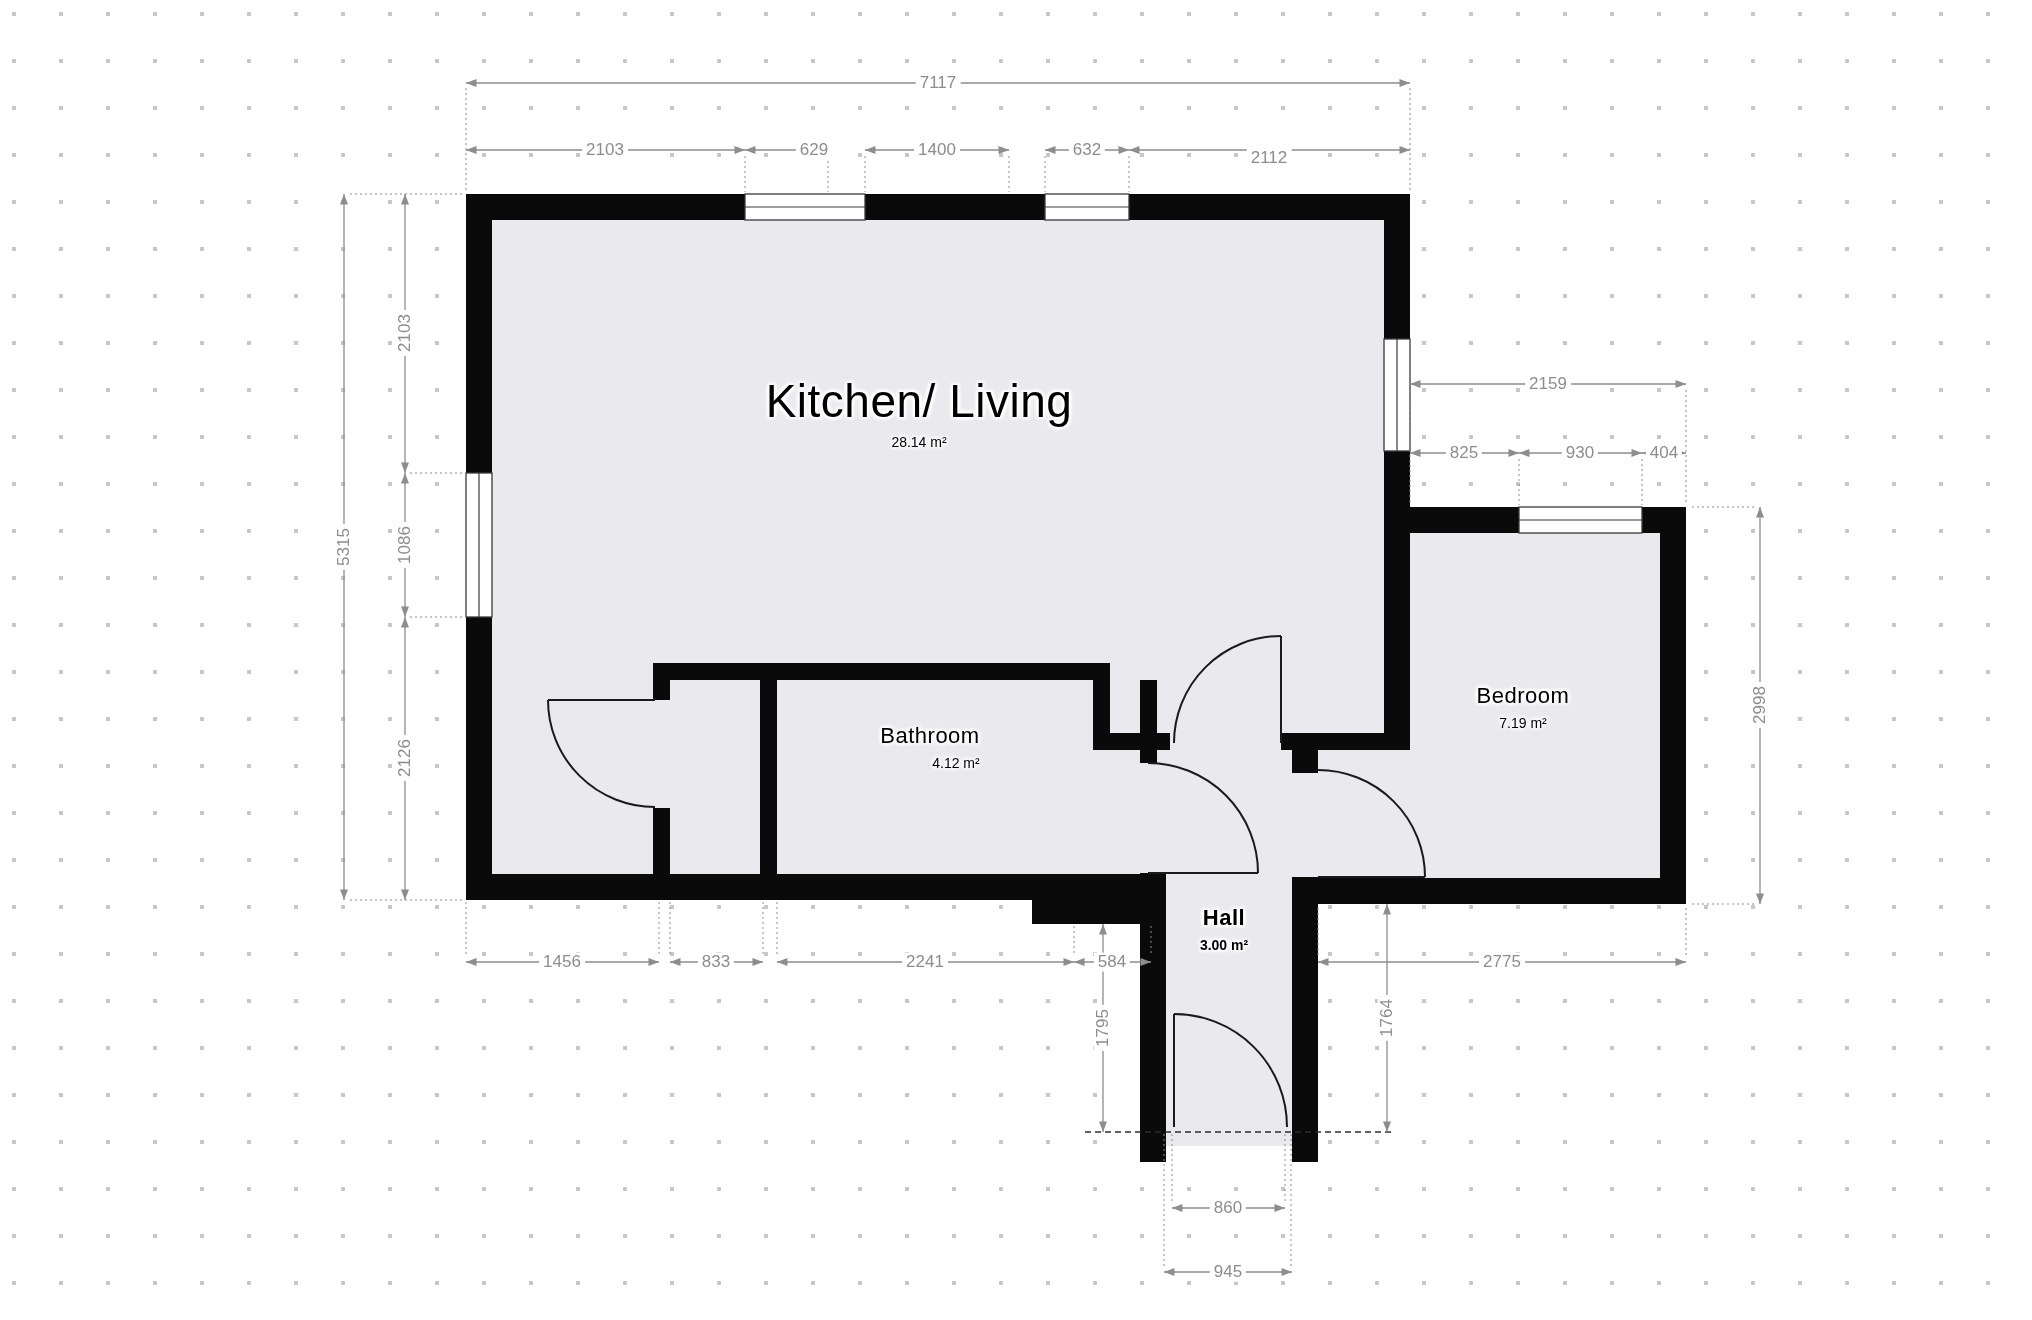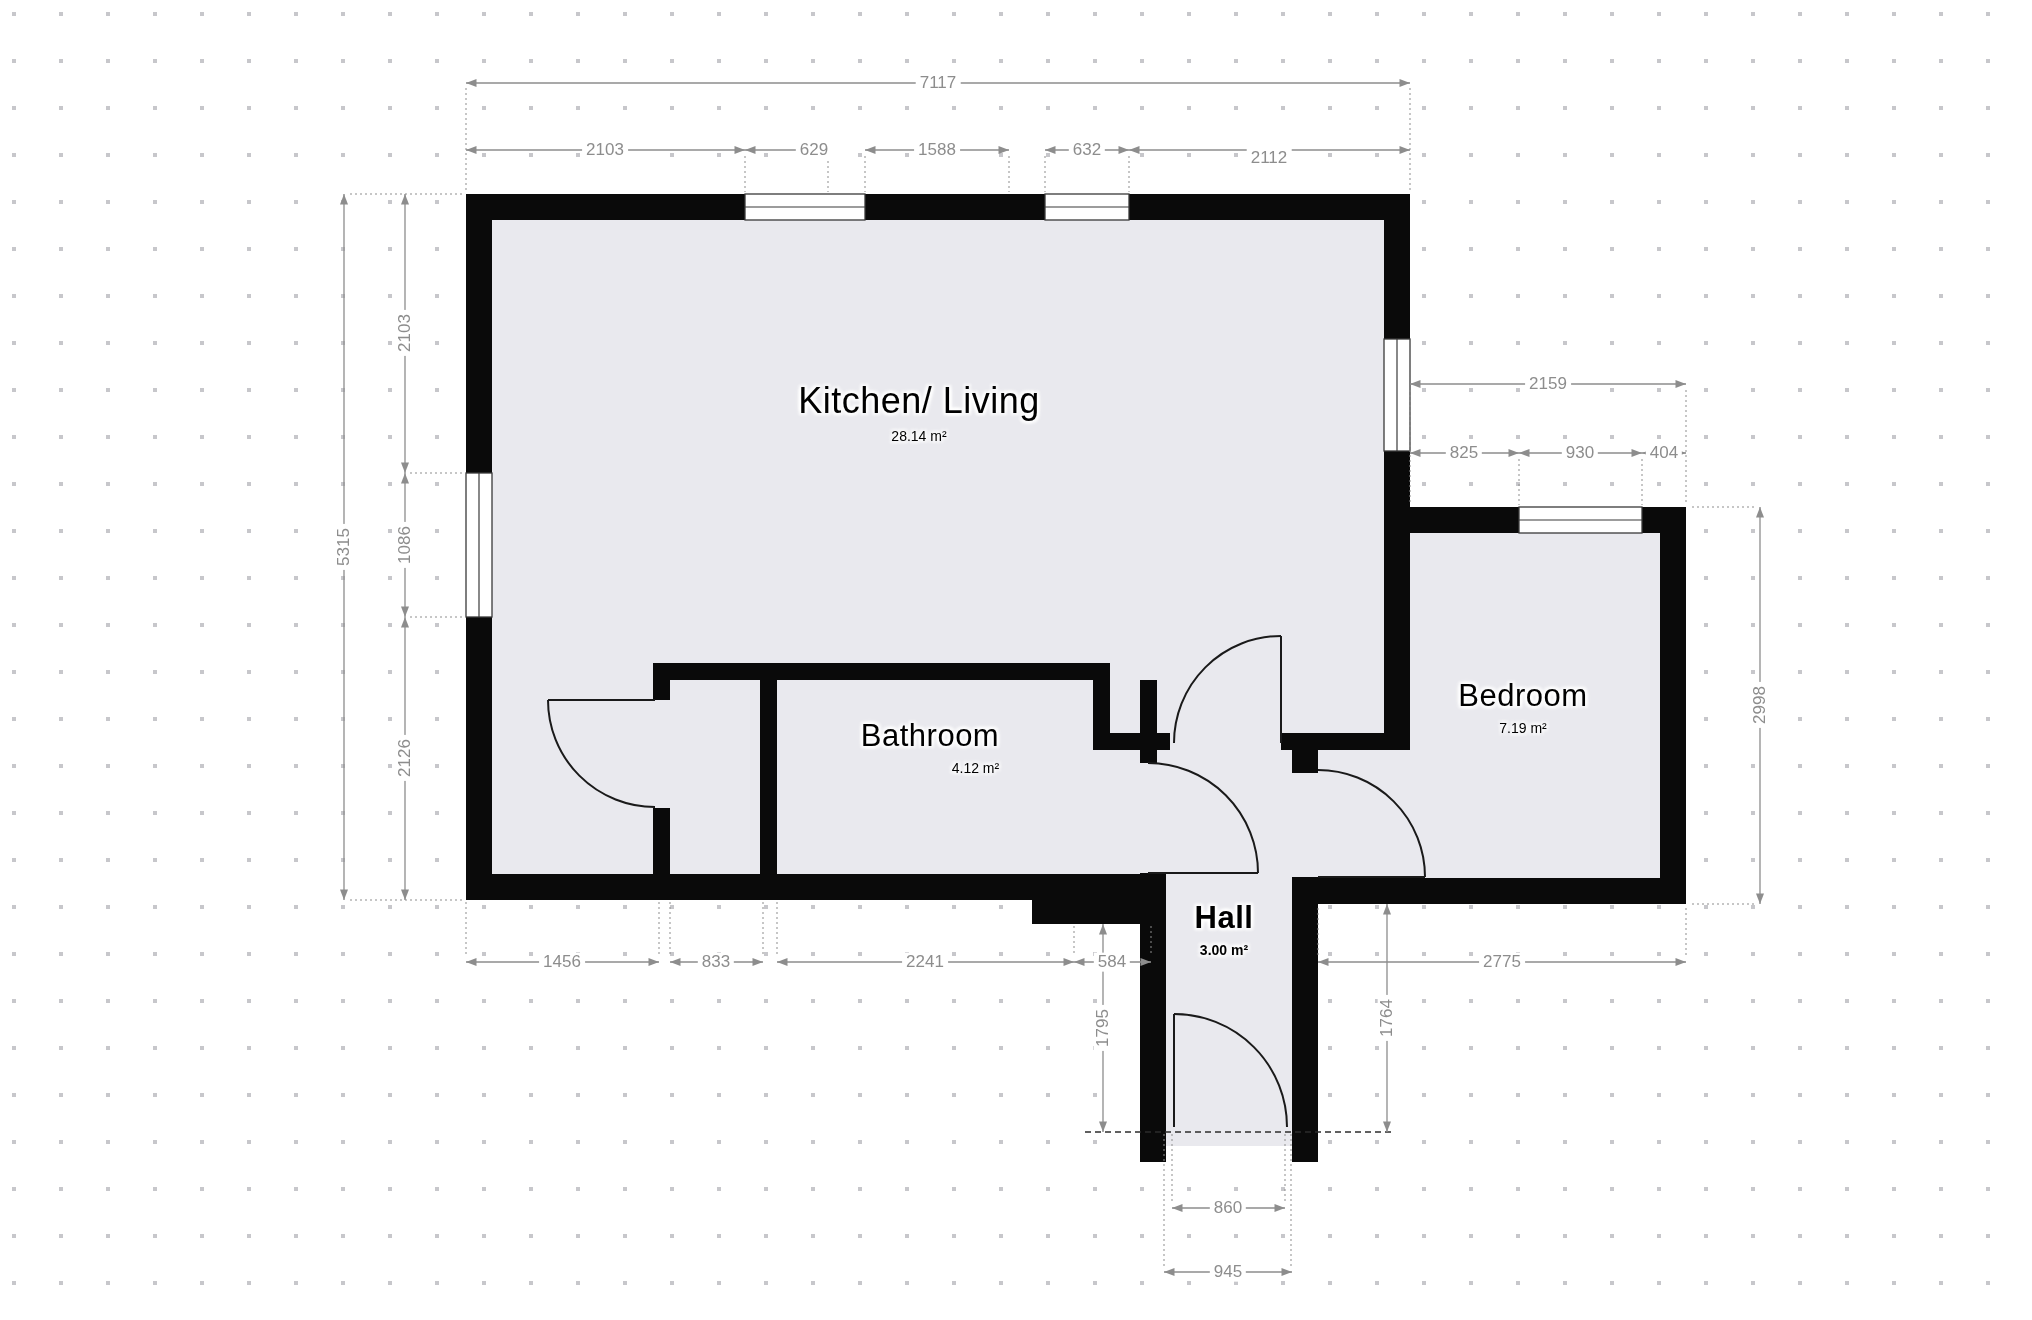--- a/index.html
+++ b/index.html
@@ -11,22 +11,22 @@
   .wincut{fill:#ffffff;stroke:#3a3a3a;stroke-width:1.3;}
   .winline{stroke:#3a3a3a;stroke-width:1.2;}
   .door{stroke:var(--door);stroke-width:2;fill:none;}
   .dimline{stroke:var(--dim);stroke-width:1.3;fill:none;}
   .ext{stroke:var(--dim);stroke-width:1;stroke-dasharray:2 3;fill:none;}
   .thresh{stroke:#2d2d2d;stroke-width:1.5;stroke-dasharray:6 4;fill:none;}
   .arrhead{fill:var(--dim);}
   #labels{position:absolute;left:0;top:0;width:100%;height:100%;pointer-events:none;}
   .room-label{position:absolute;transform:translate(-50%,-50%);text-align:center;color:#000;
     text-shadow:-2px -2px 3px #fff,2px -2px 3px #fff,-2px 2px 3px #fff,2px 2px 3px #fff,0 0 7px #fff;white-space:nowrap;}
-  .room-name{font-size:36px;letter-spacing:.5px;}
-  .room-name.small{font-size:31px;}
+  .room-name{font-size:46px;letter-spacing:.5px;}
+  .room-name.small{font-size:22px;}
   .room-area{font-size:14px;margin-top:6px;}
   .dim-label{position:absolute;transform:translate(-50%,-50%);font-size:17px;color:var(--dim);
     background:#fff;padding:0 4px;white-space:nowrap;line-height:1.1;}
   .dim-label.rot{transform:translate(-50%,-50%) rotate(-90deg);}
 </style>
 </head>
 <body>
 
 <div id="stage">
   <svg id="plan-svg" width="2032" height="1320" viewBox="0 0 2032 1320">
@@ -188,21 +188,21 @@
         <div class="room-name small">Bedroom</div>
         <div class="room-area">7.19 m²</div>
       </div>
       <div class="room-label" style="left: 1224px; top: 929px; font-weight: bold;">
         <div class="room-name small">Hall</div>
         <div class="room-area">3.00 m²</div>
       </div>
       <span class="dim-label" style="left: 938px; top: 83px; text-align: right;">7117</span>
       <span class="dim-label" style="left: 605px; top: 150px;">2103</span>
       <span class="dim-label" style="left: 786px; top: 150px; margin-left: 28px;">629</span>
-      <span class="dim-label" style="left: 937px; top: 150px;">1588</span>
+      <span class="dim-label" style="left: 937px; top: 150px;">1400</span>
       <span class="dim-label" style="left: 1087px; top: 150px; text-align: center;">632</span>
       <span class="dim-label" style="left: 1269px; top: 158px;">2112</span>
       <span class="dim-label rot" style="left: 344px; top: 547px;">5315</span>
       <span class="dim-label rot" style="left: 405px; top: 333px;">2103</span>
       <span class="dim-label rot" style="left: 405px; top: 545px;">1086</span>
       <span class="dim-label rot" style="left: 405px; top: 758px;">2126</span>
       <span class="dim-label" style="left: 1548px; top: 384px;">2159</span>
       <span class="dim-label" style="left: 1464px; top: 453px;">825</span>
       <span class="dim-label" style="left: 1580px; top: 453px;">930</span>
       <span class="dim-label" style="left: 1664px; top: 453px;">404</span>

